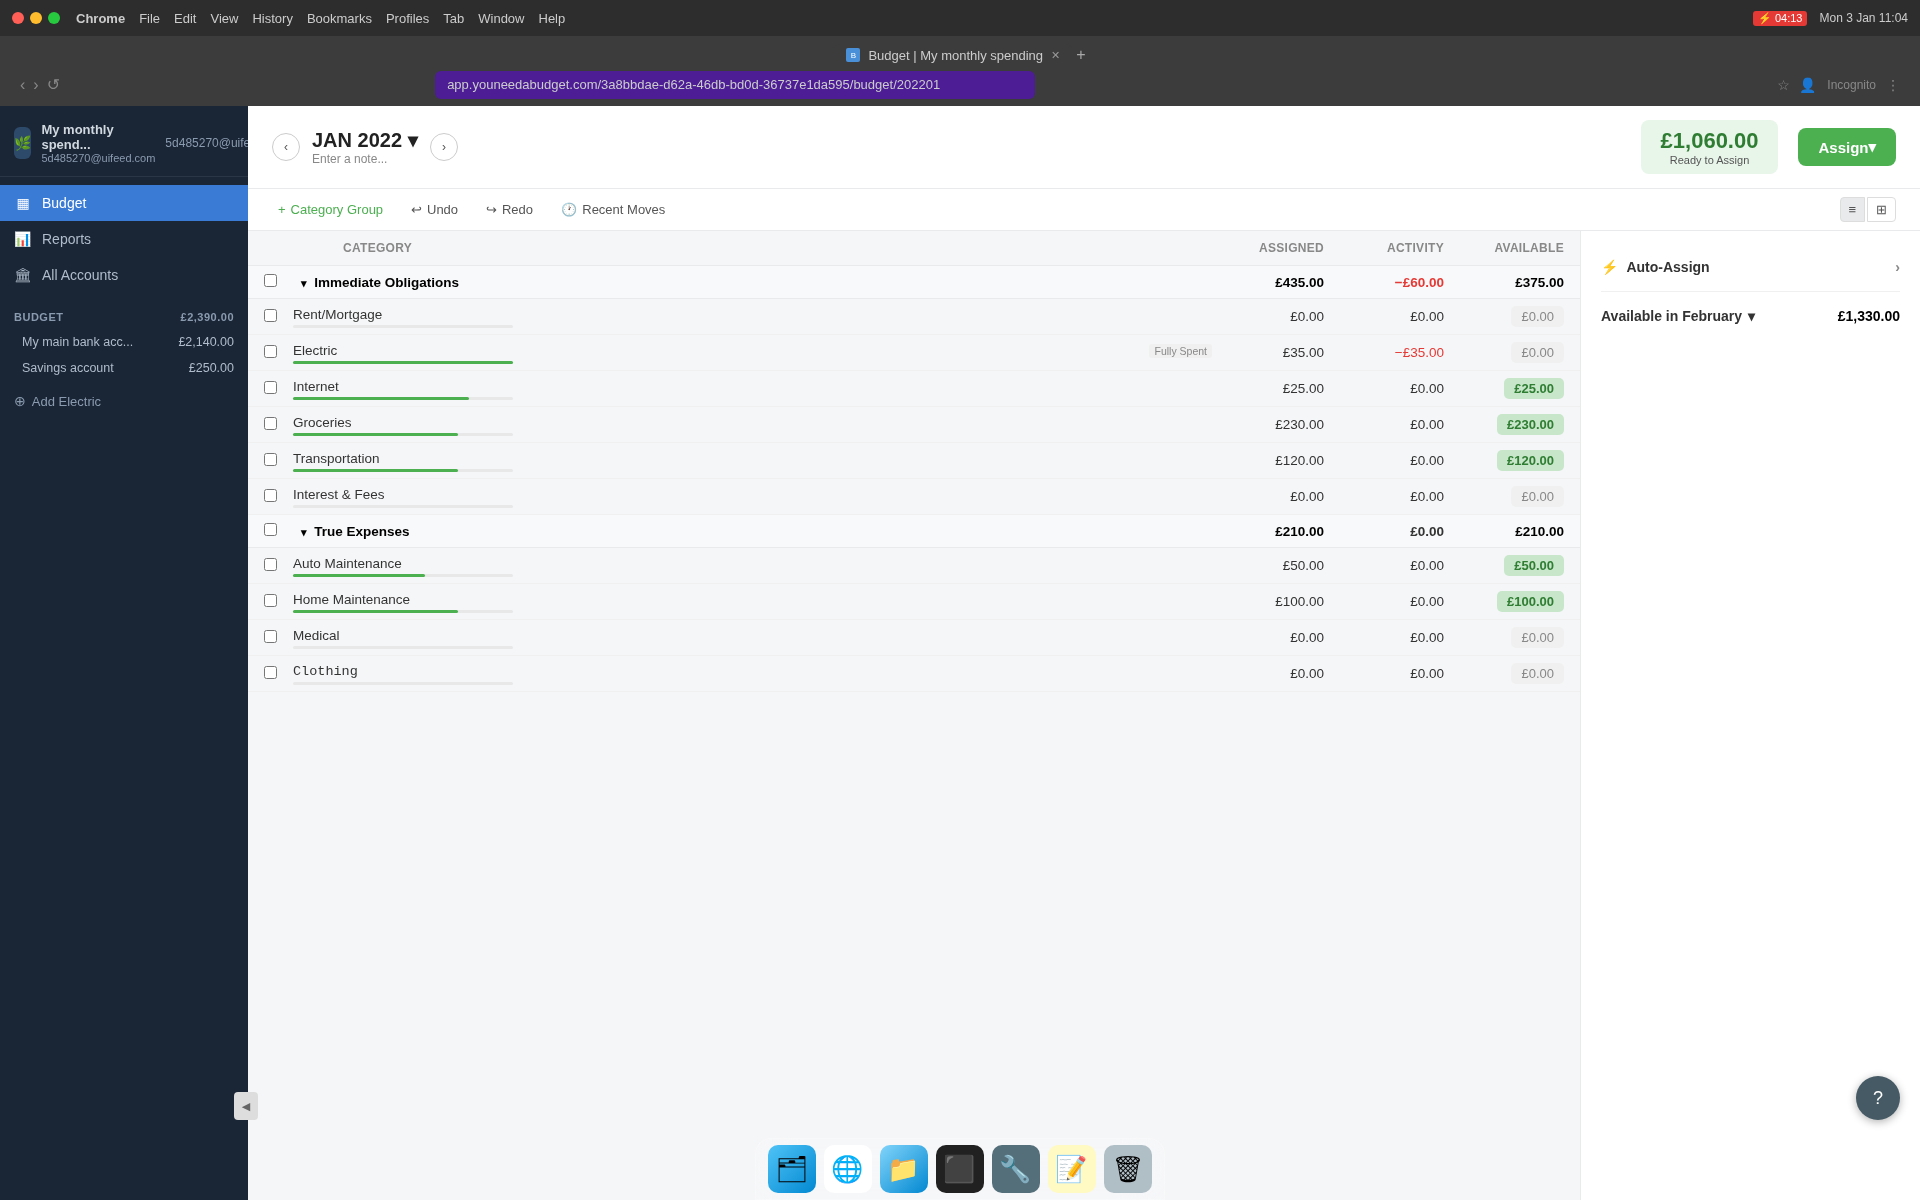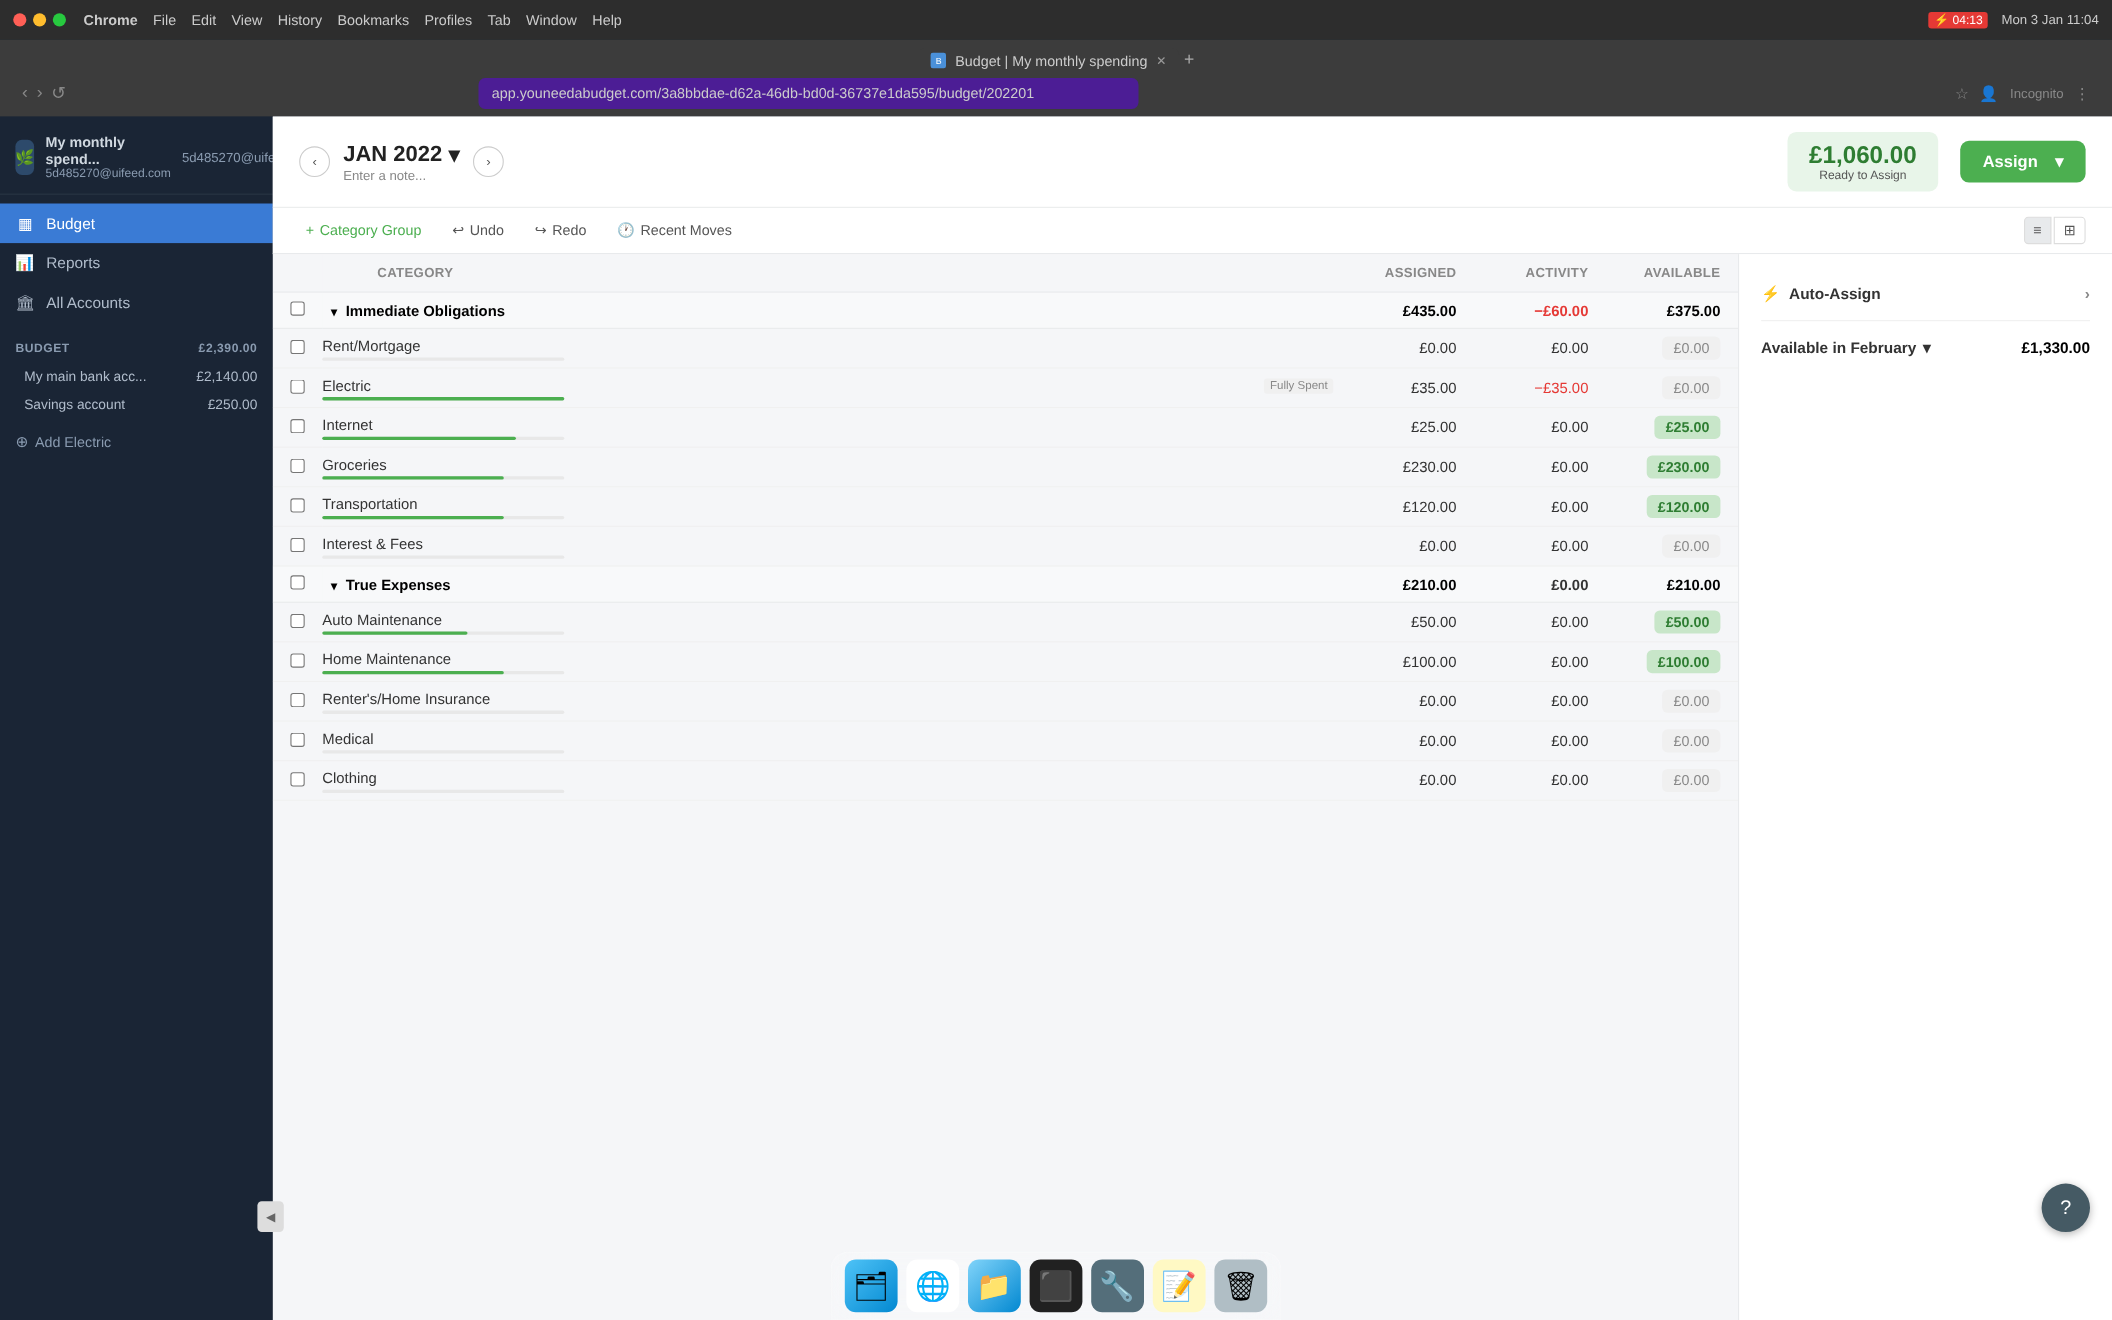--- a/index.html
+++ b/index.html
@@ -150,21 +150,21 @@
       background: #4caf50;
       color: white;
       border: none;
       border-radius: 8px;
       padding: 10px 20px;
       font-size: 15px;
       font-weight: 600;
       cursor: pointer;
       display: flex;
       align-items: center;
-      gap: 16px;
+      gap: 0;
       text-align: right;
     }
 
     
     .budget-toolbar {
       background: white;
       padding: 8px 24px;
       display: flex;
       align-items: center;
       gap: 16px;
@@ -637,58 +637,39 @@
         <td class="amount-cell" style="color:#333;">£0.00</td>
         <td class="available-cell">
           <span class="available-badge avail-green">£100.00</span>
         </td>
       </tr>
               <tr class="table-row">
         <td class="check-cell"><input type="checkbox" style=""></td>
         <td class="category-cell">
           <div class="category-cell-inner">
             <div style="display:flex; align-items:center; justify-content:space-between;">
-              <span class="category-name">Renter's/Home Insurance</span>
+              <span class="category-name">Medical</span>
 
             </div>
             <div class="progress-bar-wrap">
               <div class="progress-bar progress-gray" style="width:0%;"></div>
             </div>
           </div>
         </td>
         <td class="amount-cell">£0.00</td>
         <td class="amount-cell" style="color:#333;">£0.00</td>
         <td class="available-cell">
           <span class="available-badge avail-gray">£0.00</span>
         </td>
       </tr>
               <tr class="table-row">
         <td class="check-cell"><input type="checkbox" style=""></td>
         <td class="category-cell">
           <div class="category-cell-inner">
-            <div style="display:flex; align-items:center; justify-content:space-between;">
-              <span class="category-name">Medical</span>
-
-            </div>
-            <div class="progress-bar-wrap">
-              <div class="progress-bar progress-gray" style="width:0%;"></div>
-            </div>
-          </div>
-        </td>
-        <td class="amount-cell">£0.00</td>
-        <td class="amount-cell" style="color:#333;">£0.00</td>
-        <td class="available-cell">
-          <span class="available-badge avail-gray">£0.00</span>
-        </td>
-      </tr>
-              <tr class="table-row">
-        <td class="check-cell"><input type="checkbox" style=""></td>
-        <td class="category-cell">
-          <div class="category-cell-inner">
-            <div style="display:flex; align-items:center; justify-content:space-between;">
+            <div style="display:flex; align-items:center; justify-content:space-between;font-family:Liberation Mono, monospace;">
               <span class="category-name">Clothing</span>
 
             </div>
             <div class="progress-bar-wrap">
               <div class="progress-bar progress-gray" style="width:0%;"></div>
             </div>
           </div>
         </td>
         <td class="amount-cell">£0.00</td>
         <td class="amount-cell" style="color:#333;">£0.00</td>

